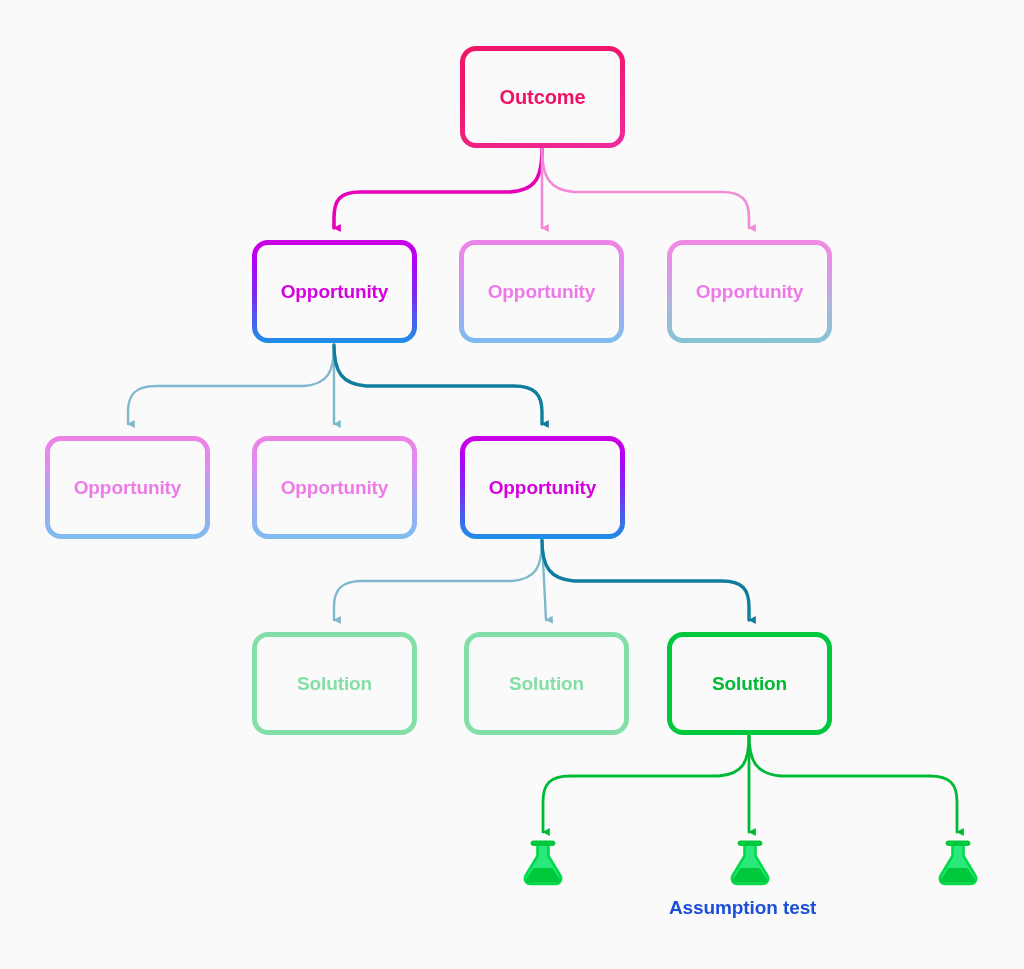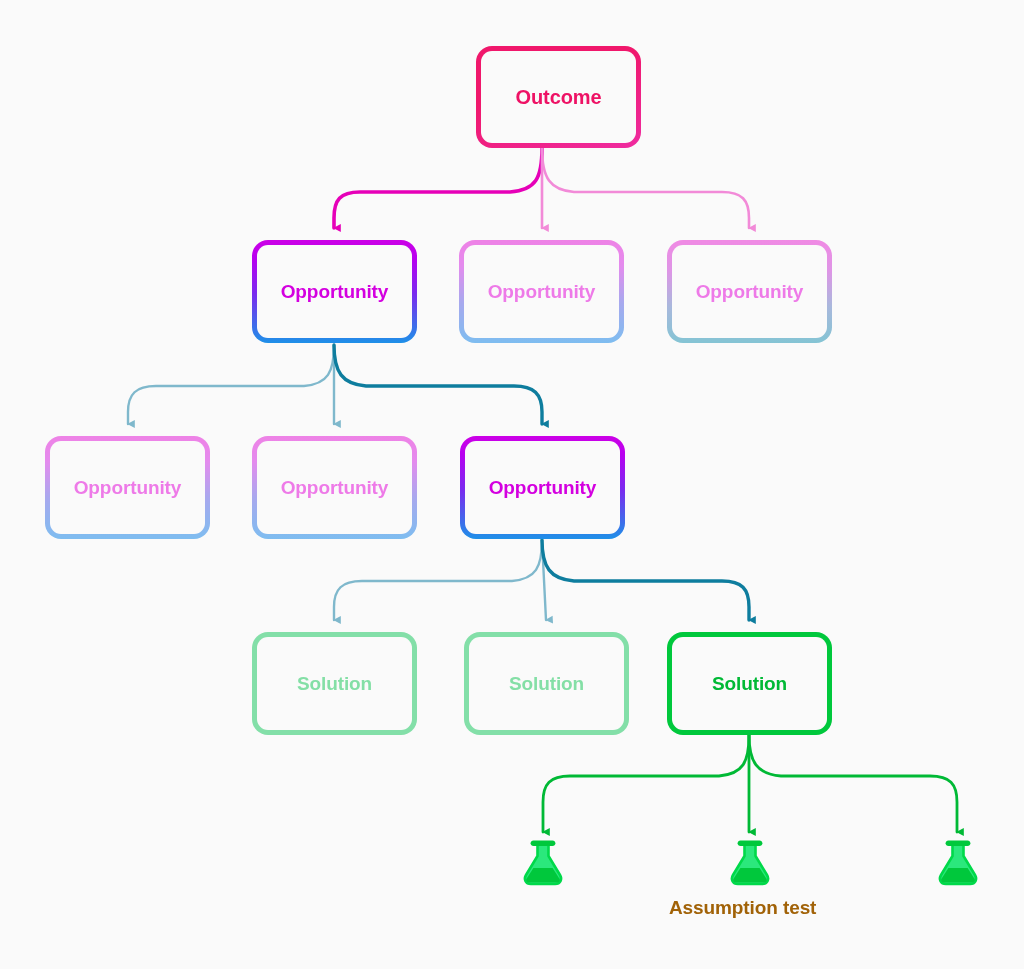--- a/index.html
+++ b/index.html
@@ -106,21 +106,21 @@
     position: absolute;
     width: 46px;
     height: 50px;
   }
 
   
   .assumption-label {
     position: absolute;
     font-size: 19px;
     font-weight: bold;
-    color: #a16207;
+    color: #1d4ed8;
     white-space: nowrap;
     letter-spacing: -0.1px;
   }
 </style>
 </head>
 <body>
 
 <div id="canvas">
 
   <svg class="edges" viewBox="0 0 1024 969">
@@ -154,21 +154,21 @@
 
     <path d="M542,540 C542,567 536,579 512,581 L362,581 C342,581 334,589 334,607 L334,620" fill="none" stroke="#7FB8CC" stroke-width="2.4" stroke-linecap="round" marker-end="url(#ar-teal-f)"></path>
     <path d="M542,540 L546,620" fill="none" stroke="#7FB8CC" stroke-width="2.4" stroke-linecap="round" marker-end="url(#ar-teal-f)"></path>
     <path d="M542,540 C542,567 550,579 574,581 L722,581 C742,581 749,589 749,607 L749,620" fill="none" stroke="#0E7D9E" stroke-width="3.4" stroke-linecap="round" marker-end="url(#ar-teal-a)"></path>
 
     <path d="M749,735 C749,762 743,774 719,776 L570,776 C550,776 543,784 543,802 L543,832" fill="none" stroke="#00B935" stroke-width="2.8" stroke-linecap="round" marker-end="url(#ar-green)"></path>
     <path d="M749,735 L749,832" fill="none" stroke="#00B935" stroke-width="2.8" stroke-linecap="round" marker-end="url(#ar-green)"></path>
     <path d="M749,735 C749,762 757,774 781,776 L930,776 C950,776 957,784 957,802 L957,832" fill="none" stroke="#00B935" stroke-width="2.8" stroke-linecap="round" marker-end="url(#ar-green)"></path>
   </svg>
 
-  <div class="node grad n-outcome" style="left:460px; top:46px; width:165px; height:102px;margin-left:16px;">
+  <div class="node grad n-outcome" style="left:460px; top:46px; width:165px; height:102px;">
     <span class="label">Outcome</span>
   </div>
 
   <div class="node grad n-opp-active" style="left:252px; top:240px; width:165px; height:103px;">
     <span class="label">Opportunity</span>
   </div>
 
   <div class="node grad n-opp-faded" style="left:459px; top:240px; width:165px; height:103px;">
     <span class="label">Opportunity</span>
   </div>

